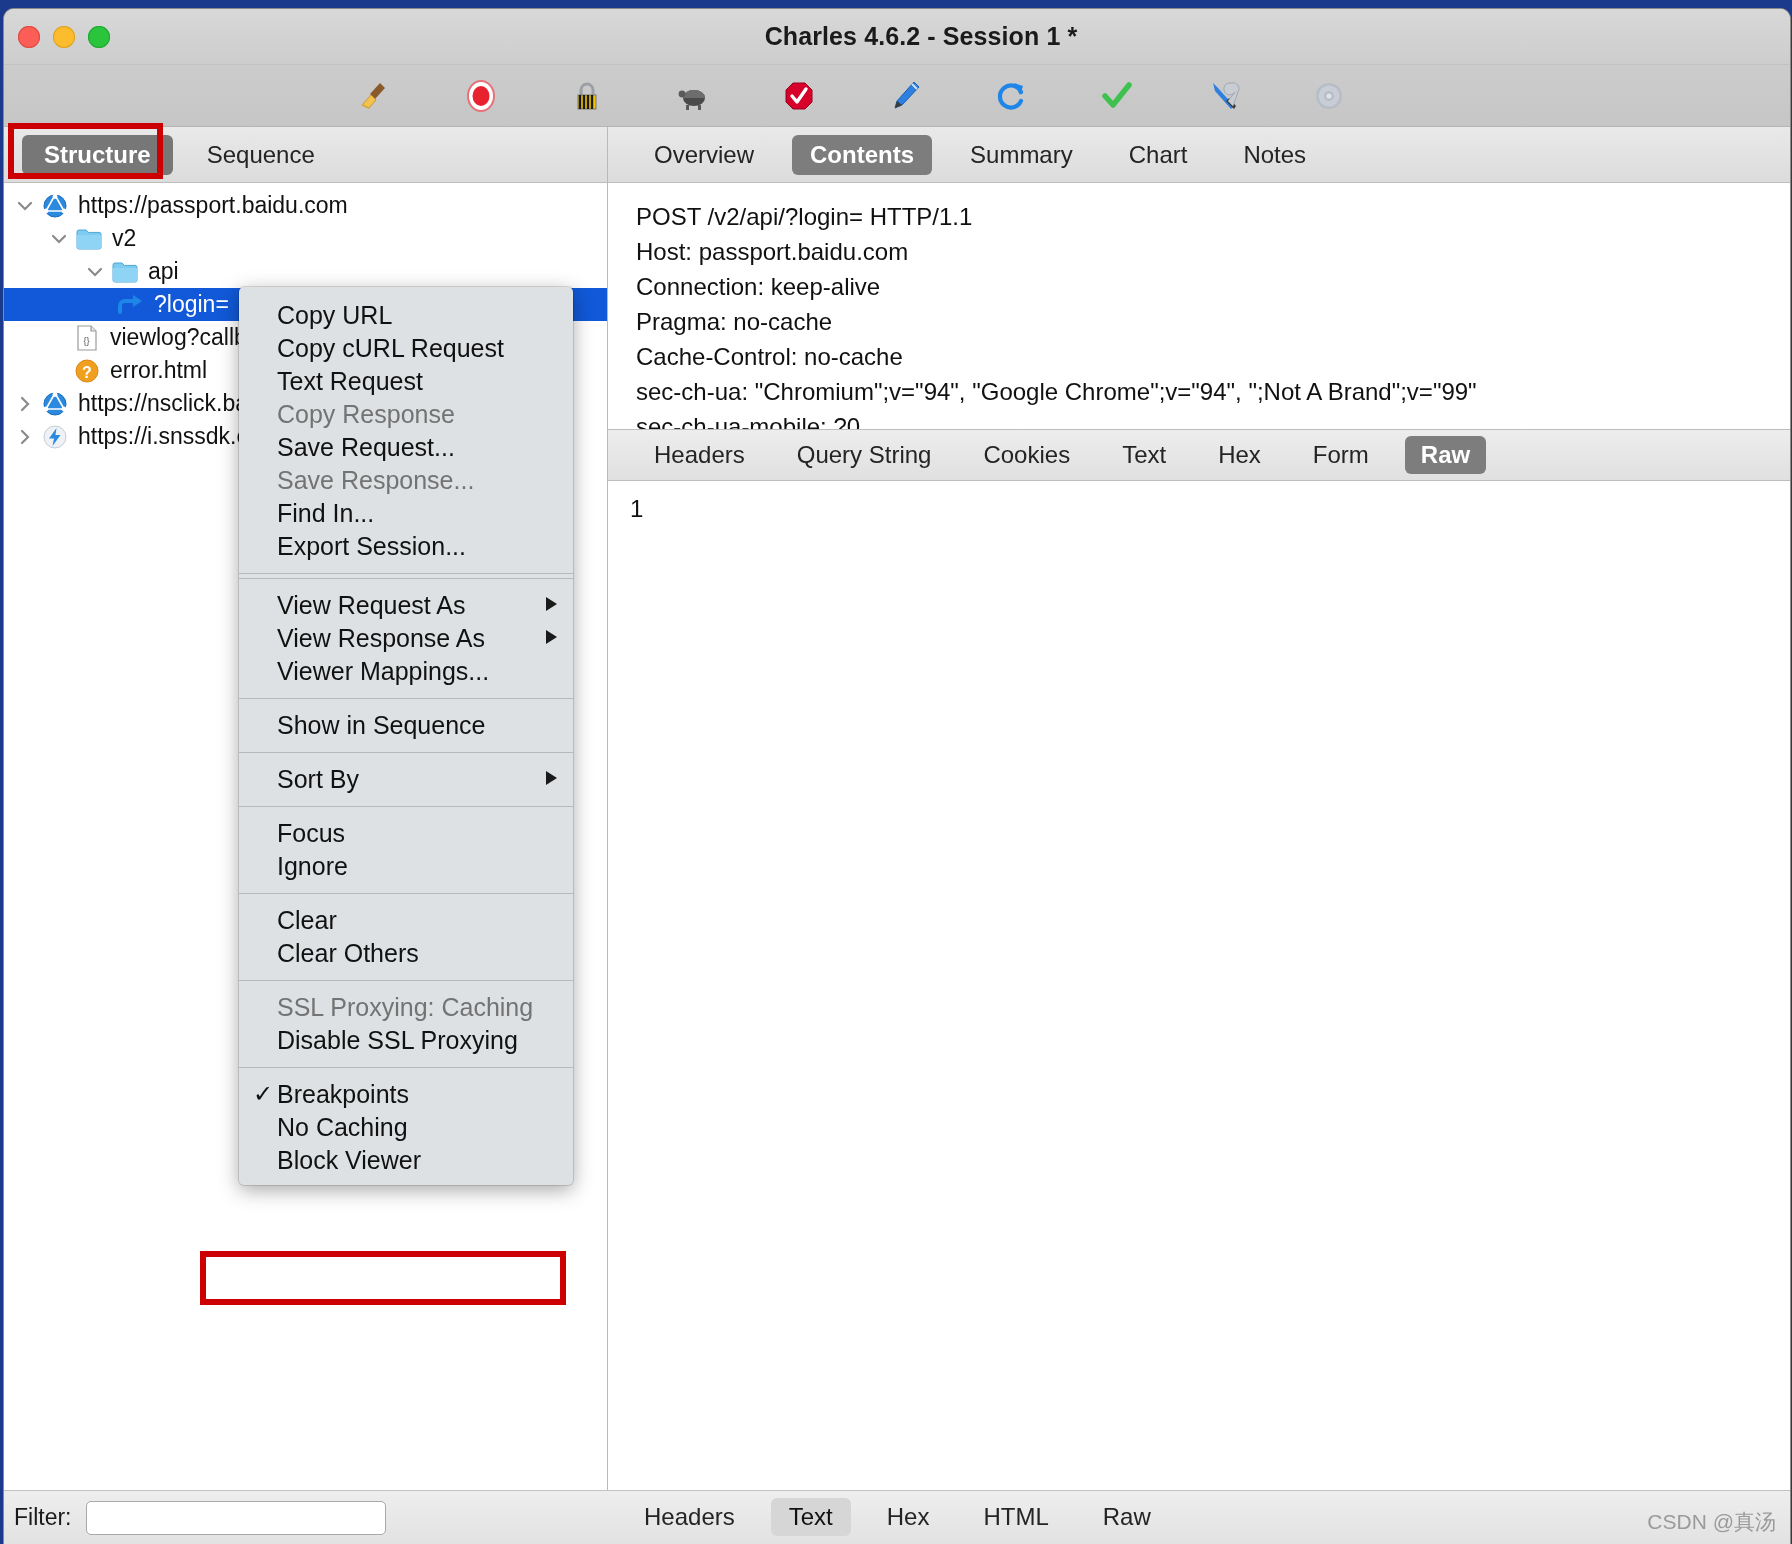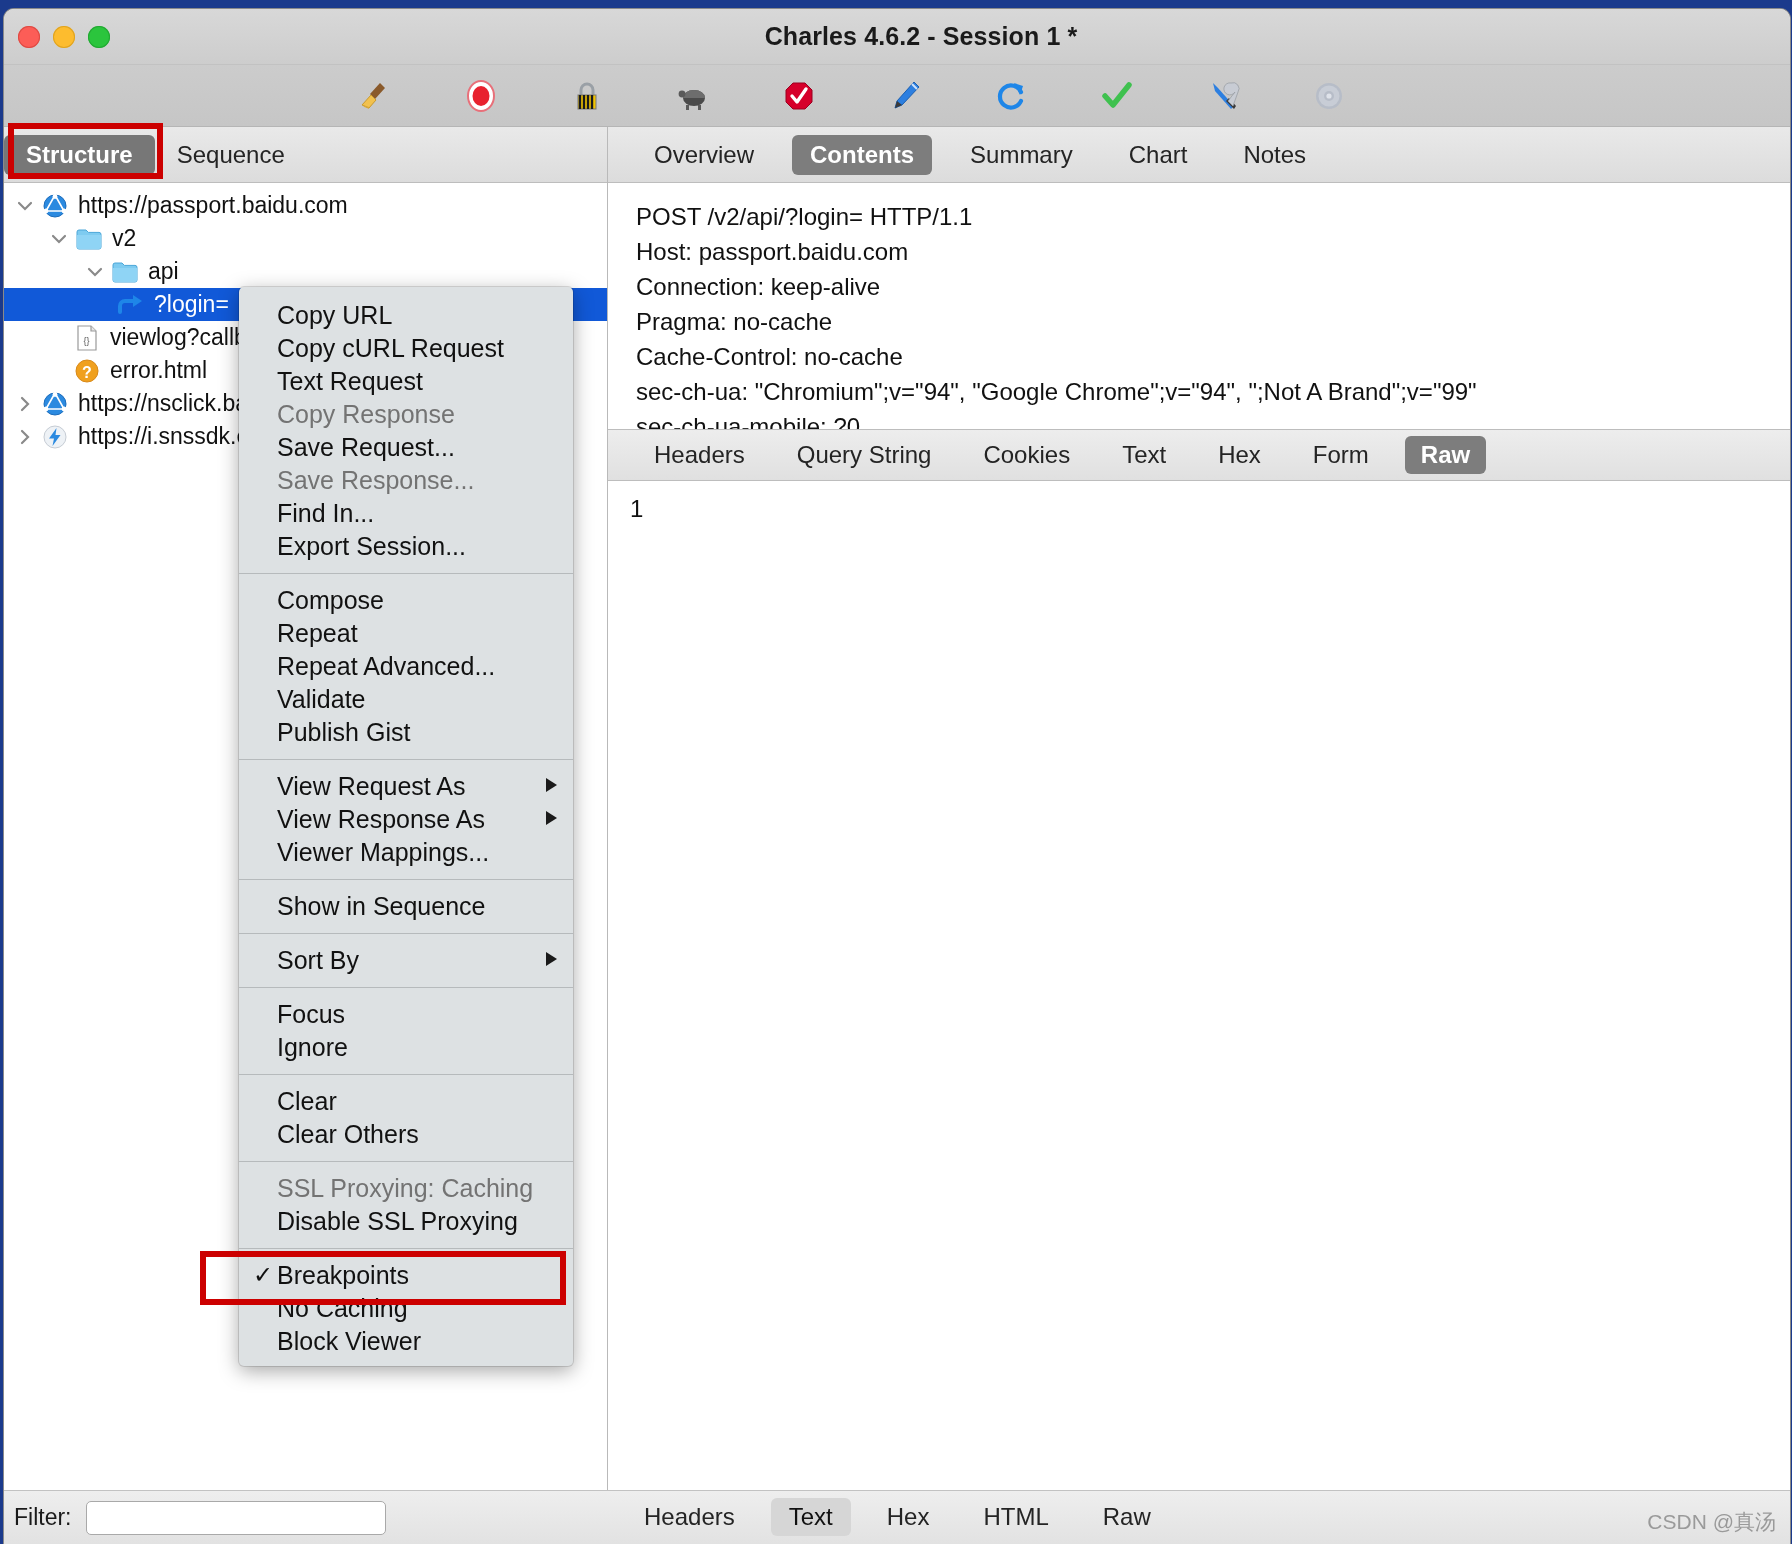--- a/index.html
+++ b/index.html
@@ -77,21 +77,22 @@
     background: #ffffff;
     position: relative;
   }
 
   
   .tabstrip {
     height: 56px;
     background: linear-gradient(to bottom, #e9e9e9, #dcdcdc);
     border-bottom: 1px solid #bdbdbd;
     display: flex; align-items: center;
-    gap: 0;
+    padding-left: 18px;
+    gap: 12px;
   }
   .tab {
     font-size: 24px;
     color: #242424;
     padding: 6px 22px;
     border-radius: 6px;
     white-space: nowrap;
     cursor: default;
   }
   .tab.active {
@@ -561,37 +562,20 @@
       <div class="mi">
           <span>Find In...</span>
         </div>
       <div class="mi">
           <span>Export Session...</span>
         </div>
     </div>
 
     <div class="msep"></div>
 
-    <div class="grp">
-      <div class="mi">
-          <span>Compose</span>
-        </div>
-      <div class="mi">
-          <span>Repeat</span>
-        </div>
-      <div class="mi">
-          <span>Repeat Advanced...</span>
-        </div>
-      <div class="mi">
-          <span>Validate</span>
-        </div>
-      <div class="mi">
-          <span>Publish Gist</span>
-        </div>
-    </div>
 
     <div class="msep"></div>
 
     <div class="grp">
       <div class="mi">
         <span>View Request As</span>
         <span class="arrow"></span>
       </div>
       <div class="mi">
         <span>View Response As</span>

